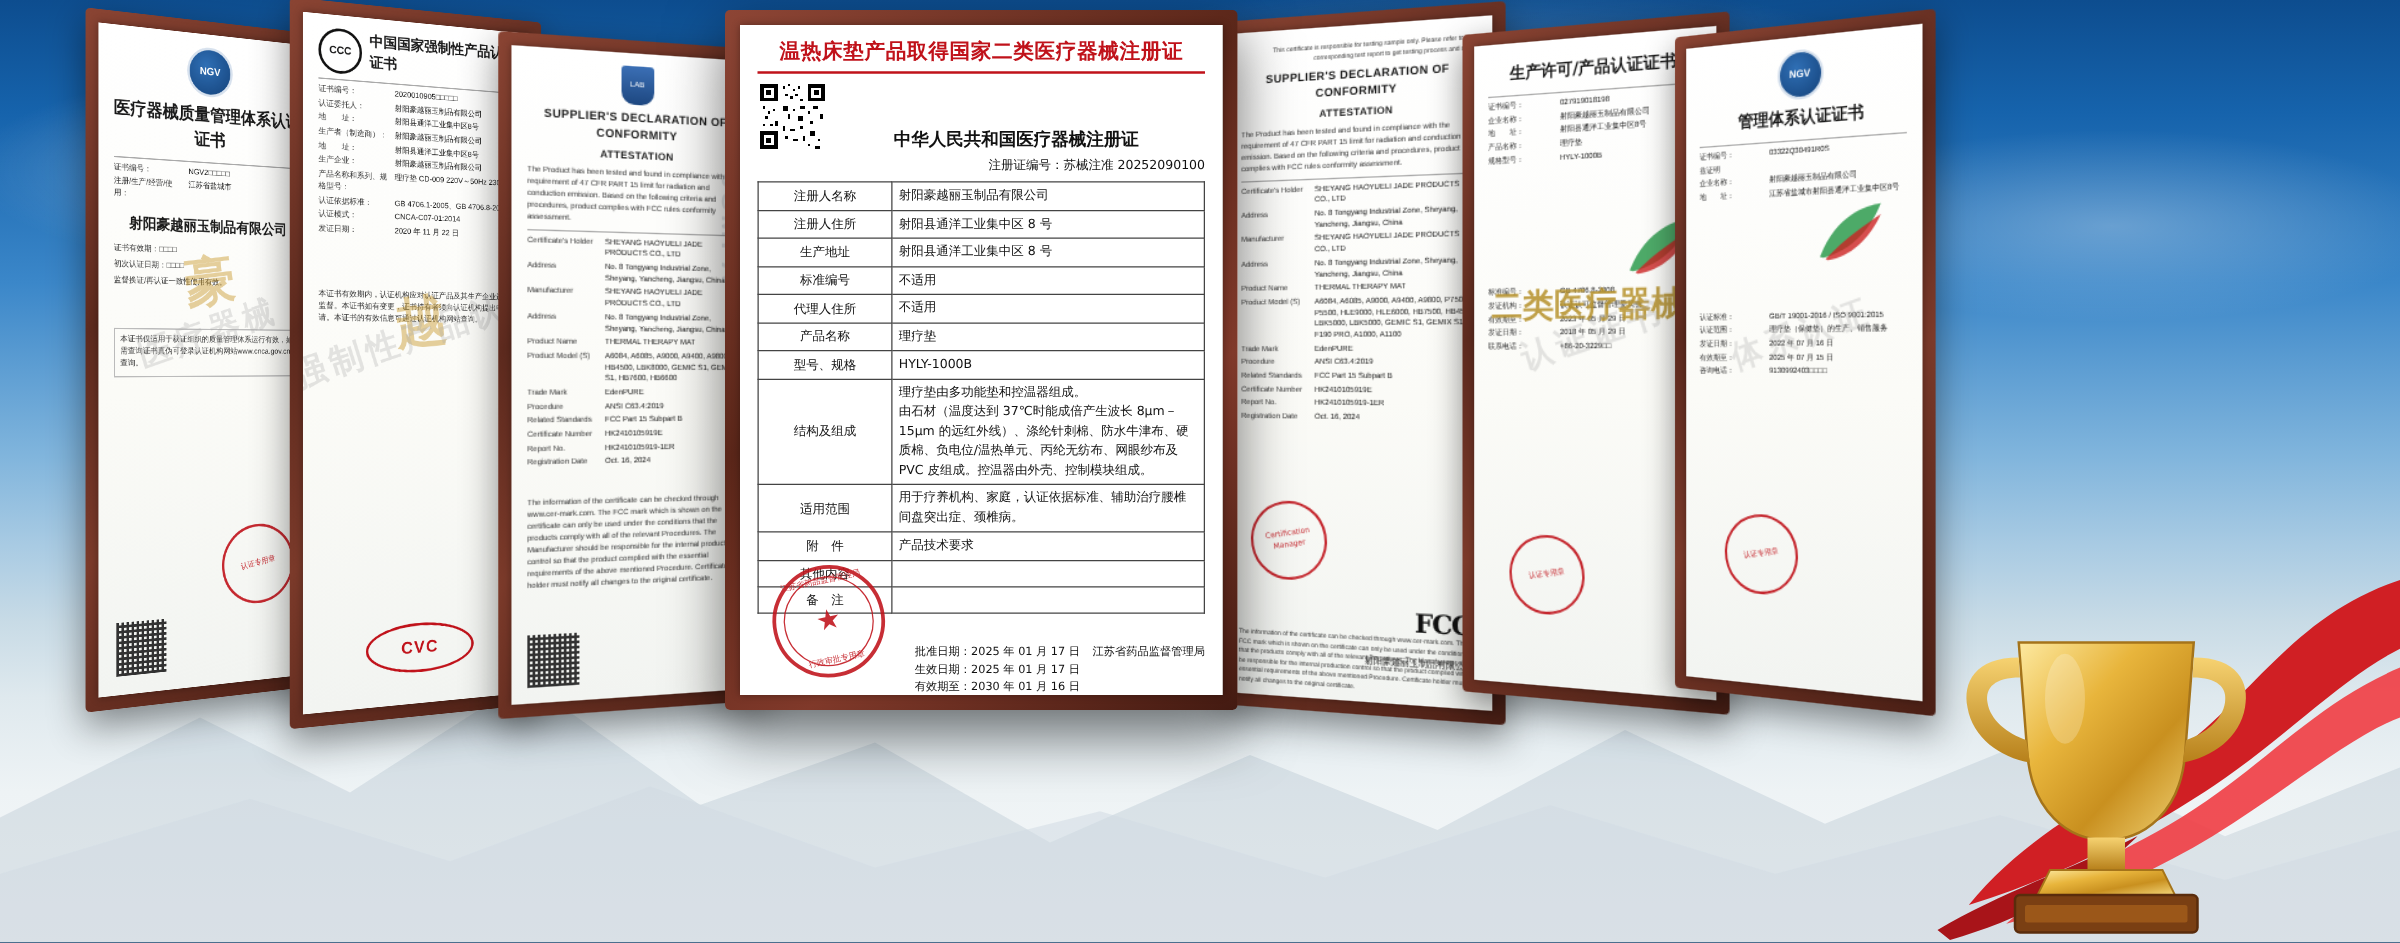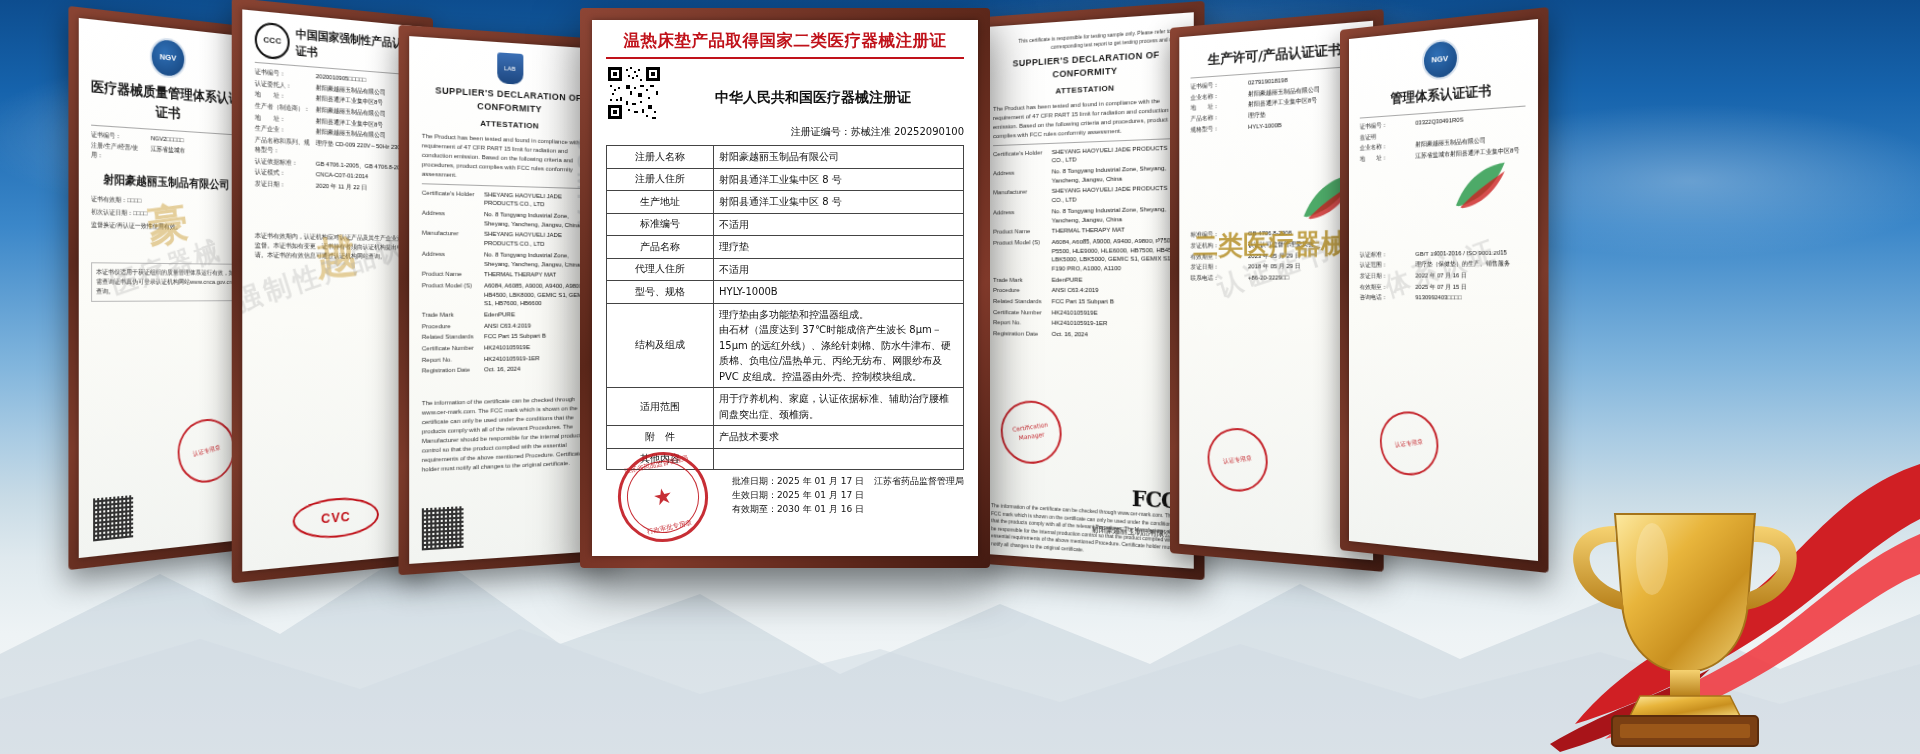--- a/index.html
+++ b/index.html
@@ -69,29 +69,29 @@
     z-index:30;
     background:linear-gradient(140deg,#8d4535 0%,#5a2619 40%,#80392a 68%,#431a11 100%);
   }
   
   .cc{position:absolute;inset:0;background:#fff;padding:10px 14px;box-sizing:border-box;color:#111;}
   .cc-title{
     text-align:center;color:#c0121a;font-weight:bold;font-size:16.5px;letter-spacing:.5px;
     border-bottom:2px solid #c0121a;padding-bottom:5px;margin-bottom:6px;
     font-family:"DejaVu Sans", sans-serif;
   }
-  .cc-head{display:flex;align-items:center;gap:0;margin-bottom:4px;}
+  .cc-head{display:flex;align-items:flex-end;gap:0;margin-bottom:4px;}
   .qr{width:56px;height:56px;flex:0 0 56px;background:#fff;position:relative;}
   .cc-sub{flex:1;text-align:center;font-size:14px;font-weight:bold;padding-top:10px;font-family:"DejaVu Sans", sans-serif;}
   .cc-no{font-size:10px;text-align:right;margin:2px 0 6px 10px;font-family:"DejaVu Sans", sans-serif;}
   table.cert{width:100%;border-collapse:collapse;font-size:10px;font-family:"DejaVu Sans", sans-serif;}
   table.cert td{border:1px solid #444;padding:3px 5px;vertical-align:middle;}
   table.cert td.k{width:96px;text-align:center;white-space:nowrap;}
   table.cert td.v{line-height:1.55;}
-  .cc-foot{display:flex;justify-content:flex-end;gap:10px;margin-top:4px;font-size:9px;font-family:"DejaVu Sans", sans-serif;}
+  .cc-foot{display:flex;justify-content:flex-end;gap:10px;margin-top:24px;font-size:9px;font-family:"DejaVu Sans", sans-serif;}
   .cc-foot .dates{text-align:left;line-height:1.6;}
   .cc-foot .issuer{text-align:center;line-height:1.6;}
   .seal{
     position:absolute;left:26px;bottom:14px;width:84px;height:84px;border-radius:50%;
     border:3px solid #c0121a;color:#c0121a;
     display:flex;align-items:center;justify-content:center;
     font-size:7px;text-align:center;line-height:1.2;
     transform:rotate(-12deg);opacity:.88;
     font-family:"DejaVu Sans", sans-serif;
   }
@@ -591,46 +591,50 @@
               </tr>
             <tr>
                 <td class="k">生产地址</td>
                 <td class="v">射阳县通洋工业集中区 8 号</td>
               </tr>
             <tr>
                 <td class="k">标准编号</td>
                 <td class="v">不适用</td>
               </tr>
             <tr>
+                <td class="k">代理人住所</td>
+                <td class="v">不适用</td>
+              </tr>
+            <tr>
                 <td class="k">产品名称</td>
                 <td class="v">理疗垫</td>
-              </tr>
-            <tr>
-                <td class="k">代理人住所</td>
-                <td class="v">不适用</td>
               </tr>
             <tr>
                 <td class="k">型号、规格</td>
                 <td class="v">HYLY-1000B</td>
               </tr>
             <tr>
                 <td class="k">结构及组成</td>
                 <td class="v" style="white-space:pre-line;">理疗垫由多功能垫和控温器组成。
 由石材（温度达到 37℃时能成倍产生波长 8μm－15μm 的远红外线）、涤纶针刺棉、防水牛津布、硬质棉、负电位/温热单元、丙纶无纺布、网眼纱布及 PVC 皮组成。控温器由外壳、控制模块组成。</td>
               </tr>
             <tr>
                 <td class="k">适用范围</td>
                 <td class="v">用于疗养机构、家庭，认证依据标准、辅助治疗腰椎间盘突出症、颈椎病。</td>
               </tr>
             <tr>
                 <td class="k">附　件</td>
                 <td class="v">产品技术要求</td>
               </tr>
             <tr>
                 <td class="k">其他内容</td>
+                <td class="v"></td>
+              </tr>
+            <tr>
+                <td class="k">备　注</td>
                 <td class="v"></td>
               </tr>
           </tbody>
         </table>
 
         <div class="cc-foot">
           <div class="dates">
             <div><span>批准日期：</span><span>2025 年 01 月 17 日</span></div>
             <div><span>生效日期：</span><span>2025 年 01 月 17 日</span></div>
             <div><span>有效期至：</span><span>2030 年 01 月 16 日</span></div>

